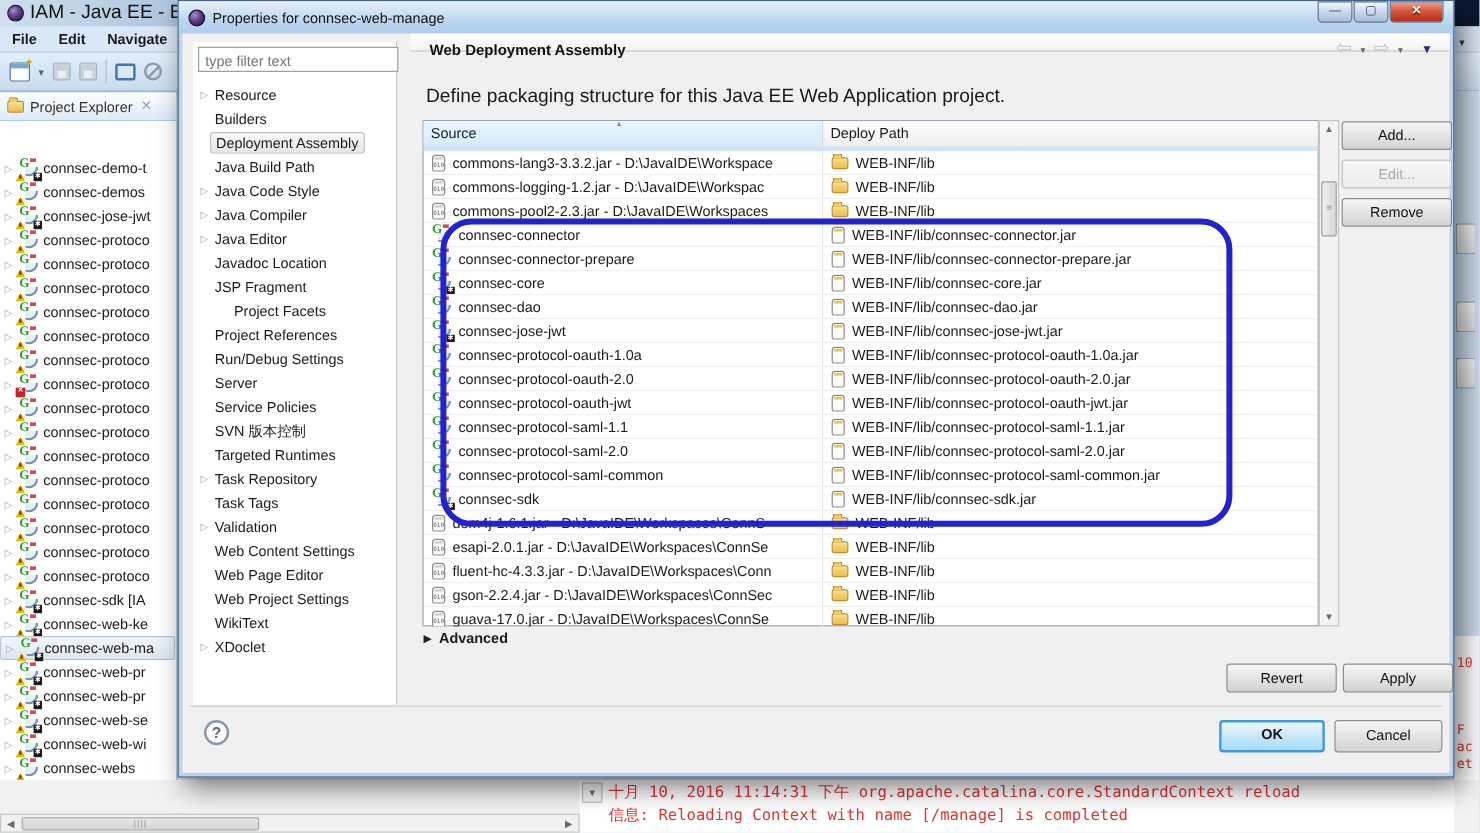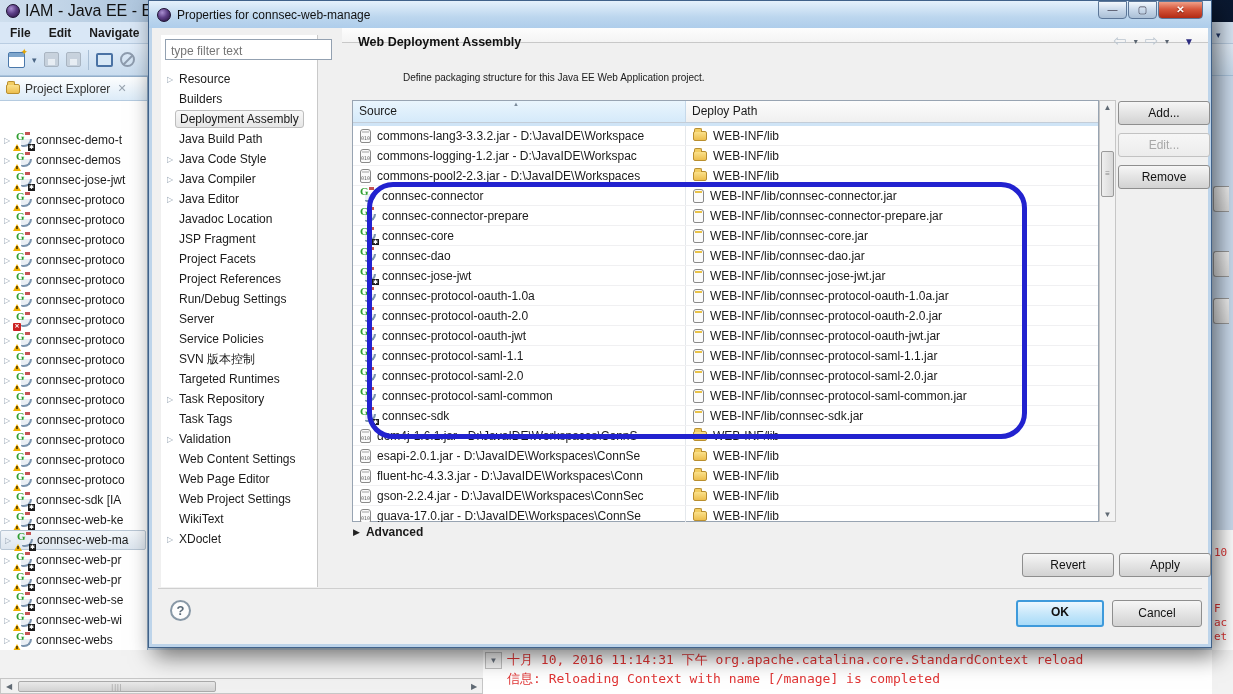--- a/index.html
+++ b/index.html
@@ -76,36 +76,36 @@
   .dialog { left:148px; top:0; width:1064px; height:648px; background:#bdd4ea; border:1px solid #41628a; box-shadow:6px 8px 22px rgba(0,0,0,.55); z-index:10; }
   .dlg-titlebar { position:absolute; left:0; top:0; width:100%; height:27px;
     background:linear-gradient(#e5f1fc,#bcd6ee 60%,#aecdeb); display:flex; align-items:center; gap:6px; padding-left:8px; }
   .dlg-title { font-size:12px; color:#111; white-space:nowrap; }
   .winbtns { position:absolute; right:8px; top:0; display:flex; }
   .wb { width:29px; height:18px; border:1px solid #5c7799; background:linear-gradient(#f3f8fd,#c8d8ea 50%,#aabfd6); color:#445; font-size:10px; text-align:center; line-height:16px; border-radius:0 0 4px 4px; margin-left:1px; }
   .wb.close { width:45px; background:linear-gradient(#f0a088,#d6573c 45%,#b22a13); color:#fff; font-weight:bold; text-shadow:0 1px 1px #7a1505; }
   .dlg-body { position:absolute; left:3px; top:27px; right:3px; bottom:3px; background:#f0f0f0; }
 
   
-  .dlg-left { position:absolute; left:9px; top:7px; width:157px; height:552px; background:#fff; border-right:1px solid #c9c9c9; }
+  .dlg-left { position:absolute; left:9px; top:7px; width:170px; height:552px; background:#fff; border-right:1px solid #c9c9c9; }
   .filter-box { position:absolute; left:4px; top:4px; width:167px; height:21px; border:1px solid #93a1b1; background:#fff; color:#8a8a8a; font-size:12px; padding:3px 0 0 5px; }
   .dlg-tree { position:absolute; left:0; top:34px; width:178px; height:512px; overflow:hidden; }
   .dt-item { position:absolute; left:0; width:178px; height:20px; display:flex; align-items:center; }
   .dt-arrow { width:14px; padding-left:6px; color:#98a6b4; font-size:8px; flex:0 0 auto; }
   .dt-label { white-space:nowrap; font-size:12px; padding:1px 4px; }
   .dt-item.selected .dt-label { background:linear-gradient(#f8f8f8,#e6e6e6); border:1px solid #bdbdbd; border-radius:3px; }
 
   
   .dlg-header { position:absolute; left:190px; top:0; right:0; height:15px; background:linear-gradient(#fdfdfd,#f4f4f4); border-bottom:1px solid #c8c8c8; }
   .dlg-header-title { position:absolute; left:16px; top:7px; font-weight:bold; font-size:12.5px; color:#111; }
   .nav-icons { position:absolute; right:14px; top:5px; display:flex; align-items:center; gap:7px; }
   .nav-arrow { color:#bcc6d0; font-size:16px; line-height:16px; }
   .nav-dd { color:#5a6470; font-size:8px; }
   .nav-menu { color:#2b2b80; font-size:10px; margin-left:8px; }
-  .dlg-desc { position:absolute; left:203px; top:44px; font-size:10px; color:#1a1a1a;margin-left:48px; }
+  .dlg-desc { position:absolute; left:203px; top:44px; font-size:16px; color:#1a1a1a; }
 
   
   .tbl { position:absolute; left:200px; top:72px; width:747px; height:422px; background:#fff; border:1px solid #98a4b2; }
   .tbl-head { display:flex; height:22px; border-bottom:1px solid #c3cdd8; }
   .th { font-size:12px; padding:3px 0 0 6px; position:relative; }
   .th.src { width:333px; background:linear-gradient(#eaf5fd,#d5eafa); border-right:1px solid #c6d9ea; }
   .th.dep { flex:1; background:linear-gradient(#fcfcfc,#f0f0f0); }
   .sort-asc { position:absolute; left:160px; top:0px; font-size:6px; color:#7a8a9a; }
   .tbl-body { position:relative; height:399px; overflow:hidden; }
   .sliver { height:3px; background:#cfe4f6; }
@@ -515,21 +515,21 @@
             <span class="dt-label">Java Editor</span>
           </div>
           <div class="dt-item" style="top: 140px;">
             <span class="dt-arrow"></span>
             <span class="dt-label">Javadoc Location</span>
           </div>
           <div class="dt-item" style="top: 160px;">
             <span class="dt-arrow"></span>
             <span class="dt-label">JSP Fragment</span>
           </div>
-          <div class="dt-item" style="top: 180px;">
+          <div class="dt-item" style="top: 180px; padding-left: 16px;">
             <span class="dt-arrow"></span>
             <span class="dt-label">Project Facets</span>
           </div>
           <div class="dt-item" style="top: 200px;">
             <span class="dt-arrow"></span>
             <span class="dt-label">Project References</span>
           </div>
           <div class="dt-item" style="top: 220px;">
             <span class="dt-arrow"></span>
             <span class="dt-label">Run/Debug Settings</span>

